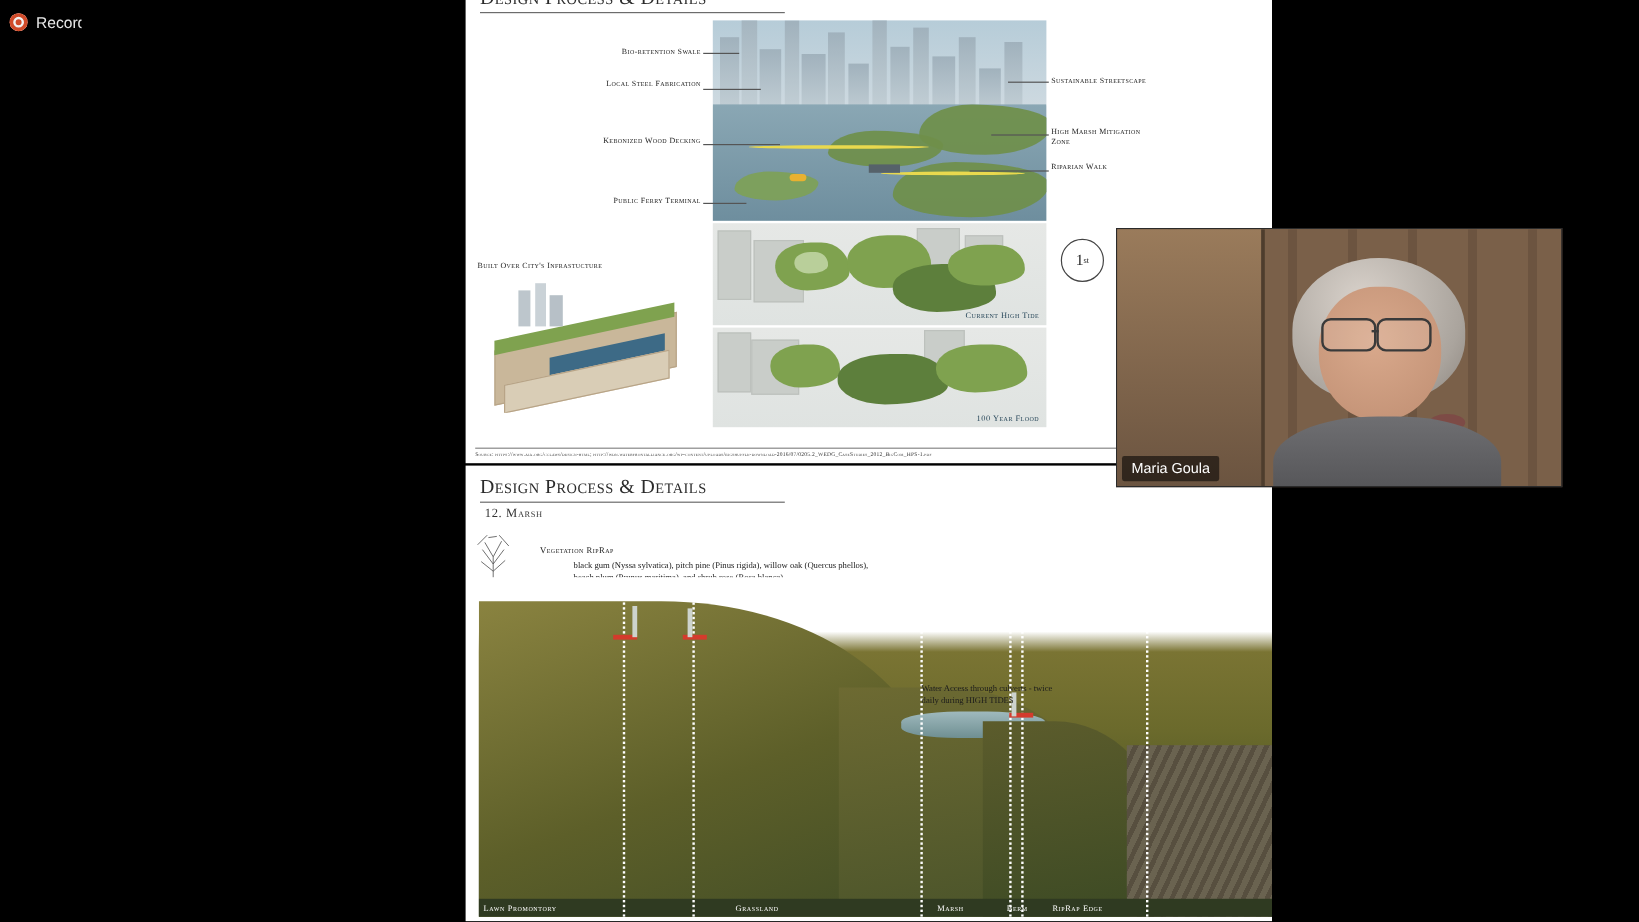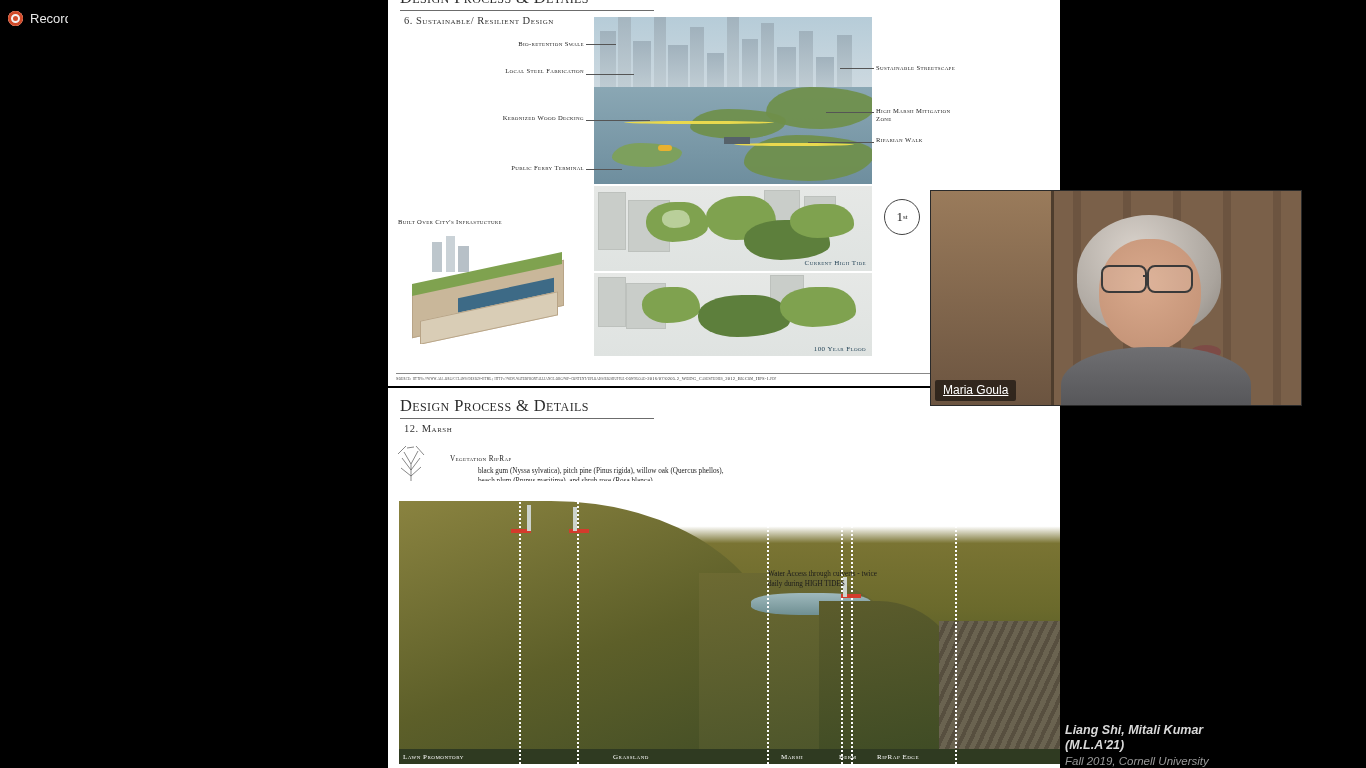--- a/index.html
+++ b/index.html
@@ -349,21 +349,20 @@
     background: linear-gradient(180deg,#6f6f72,#4d4d50);
   }
   #cam-name {
     position: absolute;
     left: 4px; bottom: 4px;
     background: rgba(0,0,0,.55);
     color: #fff;
     font-size: 12px;
     padding: 3px 8px 4px;
     border-radius: 2px;
-    text-decoration: underline;
   }
 
   
   #credits {
     position: absolute;
     left: 1065px; top: 723px;
     color: #d9d9d9;
     font-size: 12.5px;
     font-style: italic;
     font-weight: bold;
@@ -386,24 +385,20 @@
       <span id="rec-dot"></span>
       <span>Recording</span>
     </div>
   </div>
 
   <div id="slide-area">
 
     <div class="slide" id="slide-top">
       <div class="slide-head smallcaps">Design Process &amp; Details</div>
       <div class="rule"></div>
-      <div class="subhead">
-        <span class="smallcaps">6.</span>
-        <span class="smallcaps">Sustainable/ Resilient Design</span>
-      </div>
 
       <div id="render-main">
         <div class="tower" style="left:6px;  height:70px;  width:16px;"></div>
         <div class="tower" style="left:24px; height:96px;  width:13px;"></div>
         <div class="tower" style="left:39px; height:60px;  width:18px;"></div>
         <div class="tower" style="left:60px; height:84px;  width:12px;"></div>
         <div class="tower" style="left:74px; height:56px;  width:20px;"></div>
         <div class="tower" style="left:96px; height:74px;  width:14px;"></div>
         <div class="tower" style="left:113px;height:48px;  width:17px;"></div>
         <div class="tower" style="left:133px;height:88px;  width:12px;"></div>
@@ -547,19 +542,14 @@
         <div id="cam-mouth"></div>
       </div>
       <div class="cam-glass" id="cam-g-l"></div>
       <div class="cam-glass" id="cam-g-r"></div>
       <div id="cam-bridge"></div>
       <div id="cam-body"></div>
     </div>
     <div id="cam-name">Maria Goula</div>
   </div>
 
-  <div id="credits">
-    <div>Liang Shi, Mitali Kumar</div>
-    <div>(M.L.A'21)</div>
-    <div class="sub">Fall 2019, Cornell University</div>
-  </div>
 
 </div>
 
 </body></html>

